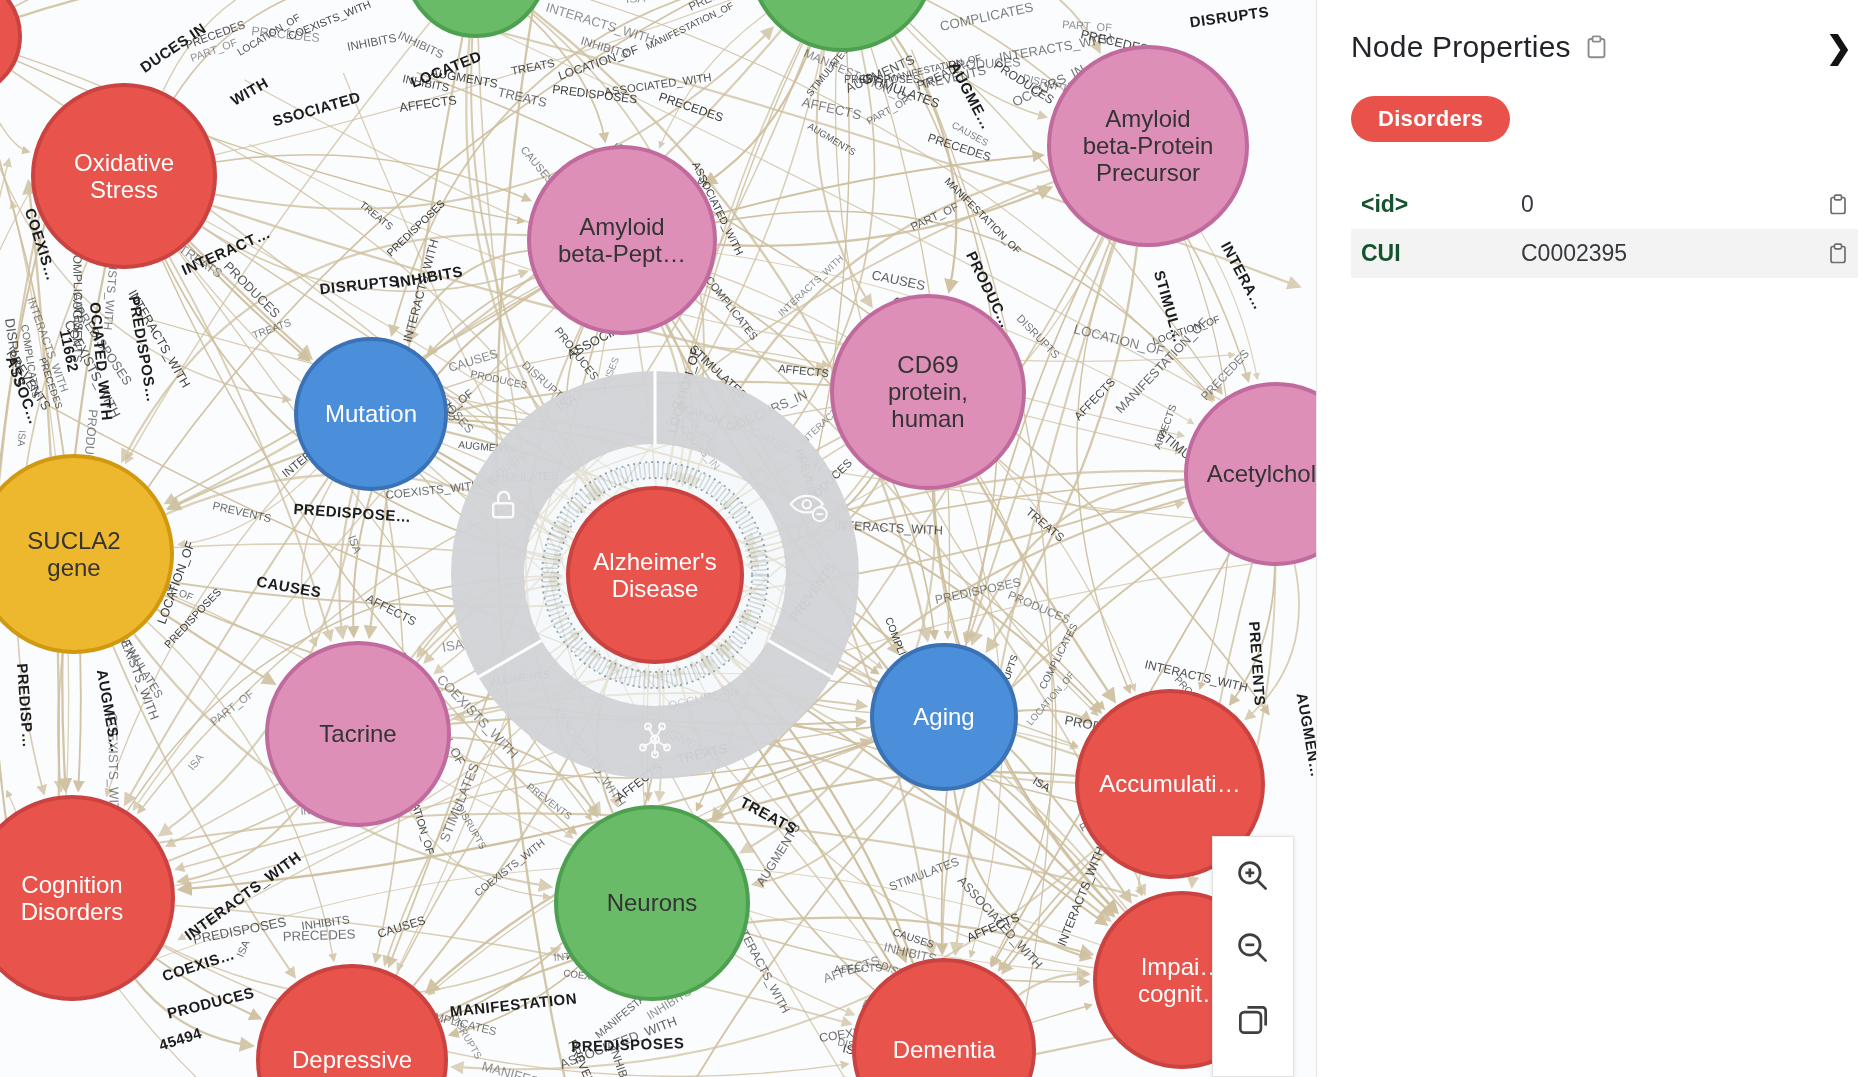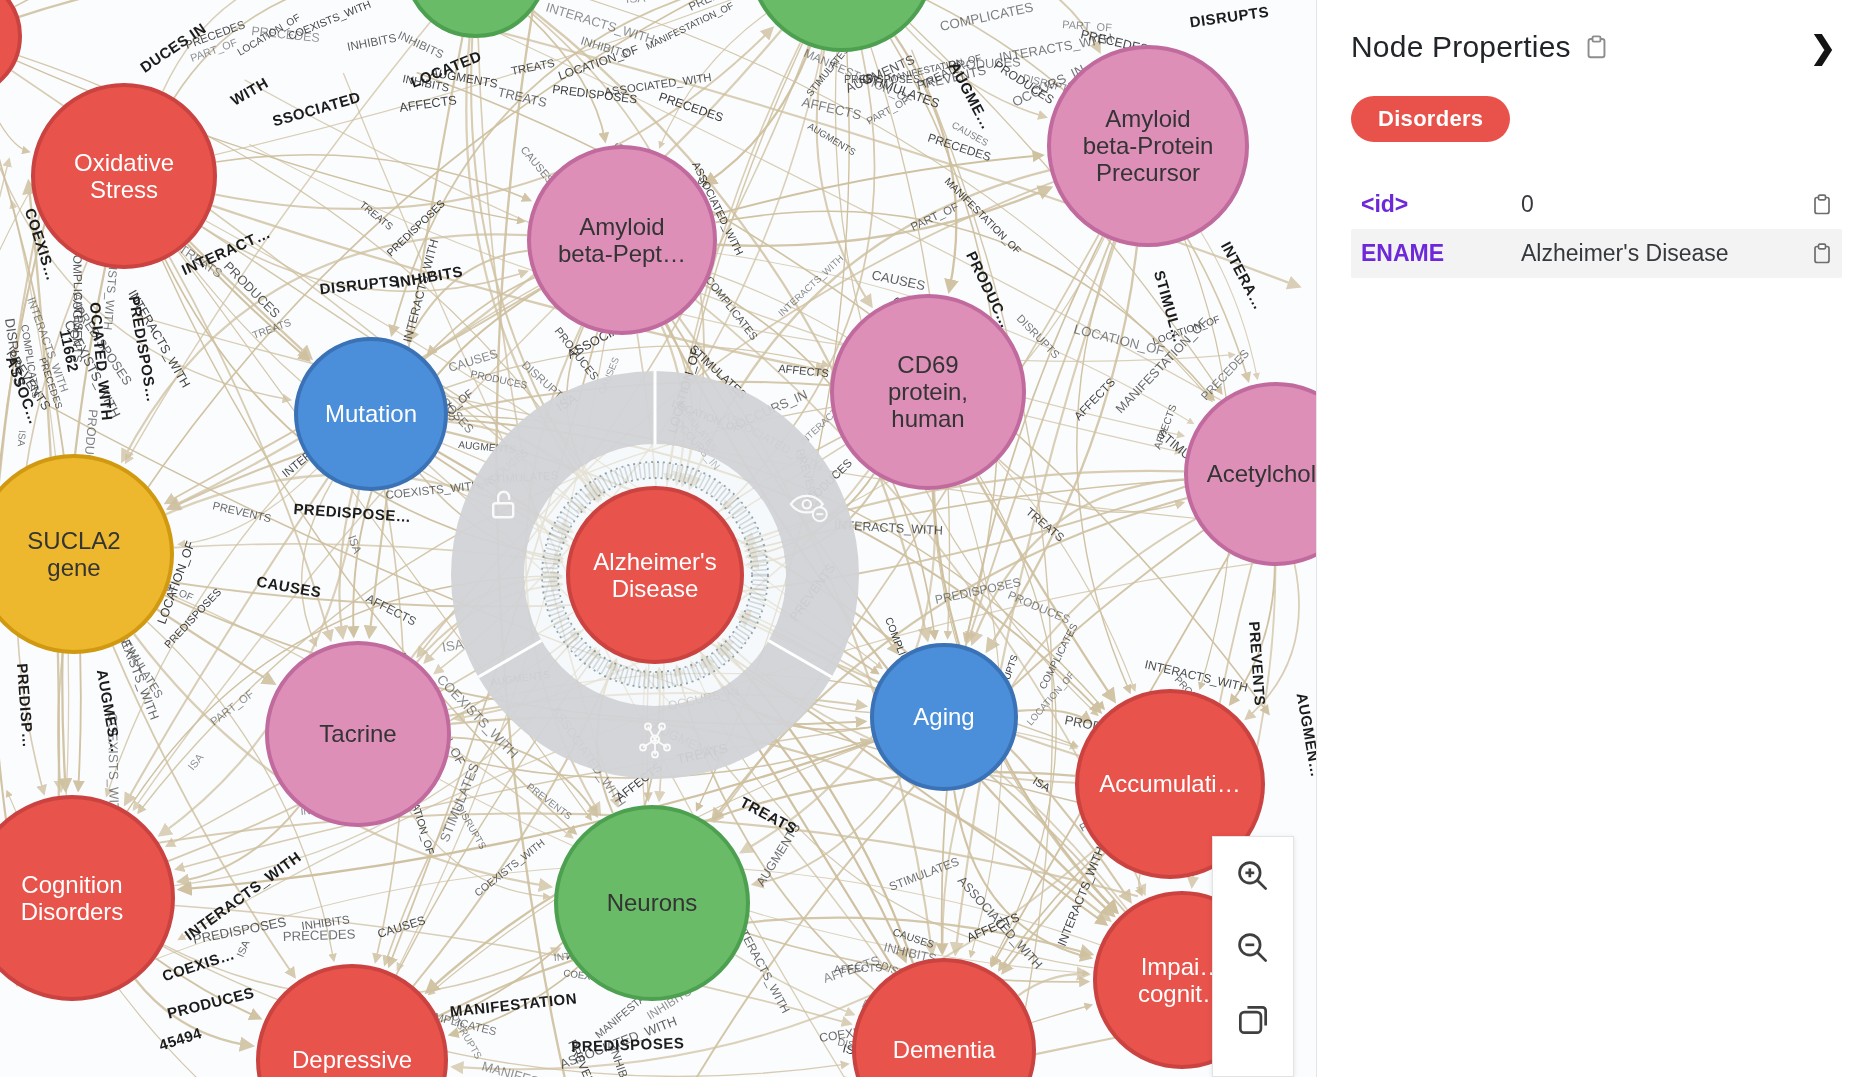--- a/index.html
+++ b/index.html
@@ -14,32 +14,32 @@
   #graph-svg text{font-family:"Liberation Sans",sans-serif;}
 
   .zoom-controls{position:absolute;left:1212px;top:836px;width:82px;height:241px;
     background:#ffffff;border:1px solid #e3e3e3;box-shadow:0 1px 5px rgba(0,0,0,.10);
     display:flex;flex-direction:column;align-items:center;padding-top:16px;gap:26px;}
   .zoom-btn{width:46px;height:46px;border:none;background:none;cursor:pointer;
     color:#3f3f3f;display:flex;align-items:center;justify-content:center;}
 
   
   .panel{flex:1;background:#ffffff;border-left:1px solid #e4e4e4;
-    padding:30px 24px 0 34px;position:relative;}
+    padding:30px 8px 0 34px;position:relative;}
   .panel-header{display:flex;align-items:center;}
   .panel-title{font-size:30px;font-weight:400;color:#21252a;letter-spacing:.2px;}
   .title-copy{margin-left:14px;color:#8d8d8d;background:none;border:none;cursor:pointer;display:flex;}
   .collapse-btn{margin-left:auto;background:none;border:none;cursor:pointer;
     font-size:31px;font-weight:700;color:#141414;line-height:1;padding:0 6px;}
   .badge{display:inline-block;margin-top:32px;padding:10px 27px;border-radius:28px;
     color:#fff;font-weight:700;font-size:22px;letter-spacing:.3px;}
   .props{margin-top:38px;}
   .prop-row{display:flex;align-items:center;padding:11px 10px;font-size:23px;border-radius:2px;}
   .prop-row:nth-child(even){background:#f3f3f3;}
-  .prop-key{flex:none;width:160px;font-weight:700;color:#6d28d9;}
+  .prop-key{flex:none;width:160px;font-weight:700;color:#14532d;}
   .prop-value{color:#35393e;white-space:nowrap;}
   .copy-btn{margin-left:auto;background:none;border:none;cursor:pointer;color:#6e6e6e;display:flex;}
   .hidden-defs{position:absolute;width:0;height:0;overflow:hidden;}
 </style>
 </head>
 <body>
 
 <svg class="hidden-defs" aria-hidden="true">
   <defs>
     <symbol id="icon-clipboard" viewBox="0 0 20 22">
@@ -694,22 +694,22 @@
       <div class="prop-row">
         <div class="prop-key">&lt;id&gt;</div>
         <div class="prop-value">0</div>
         <button class="copy-btn" title="Copy value">
           <svg width="20" height="22">
               <use href="#icon-clipboard"></use>
             </svg>
         </button>
       </div>
       <div class="prop-row">
-        <div class="prop-key">ENAME</div>
-        <div class="prop-value">Alzheimer's Disease</div>
+        <div class="prop-key">CUI</div>
+        <div class="prop-value">C0002395</div>
         <button class="copy-btn" title="Copy value">
           <svg width="20" height="22">
               <use href="#icon-clipboard"></use>
             </svg>
         </button>
       </div>
     </div>
   </aside>
 </div>
 

